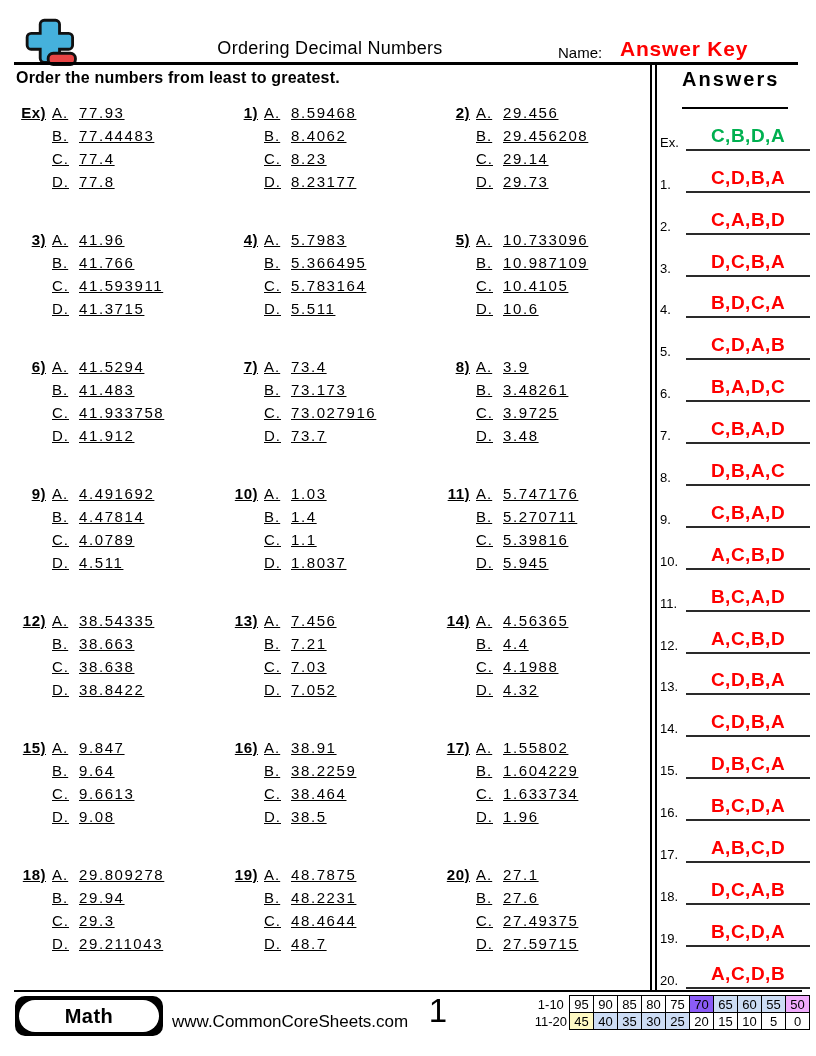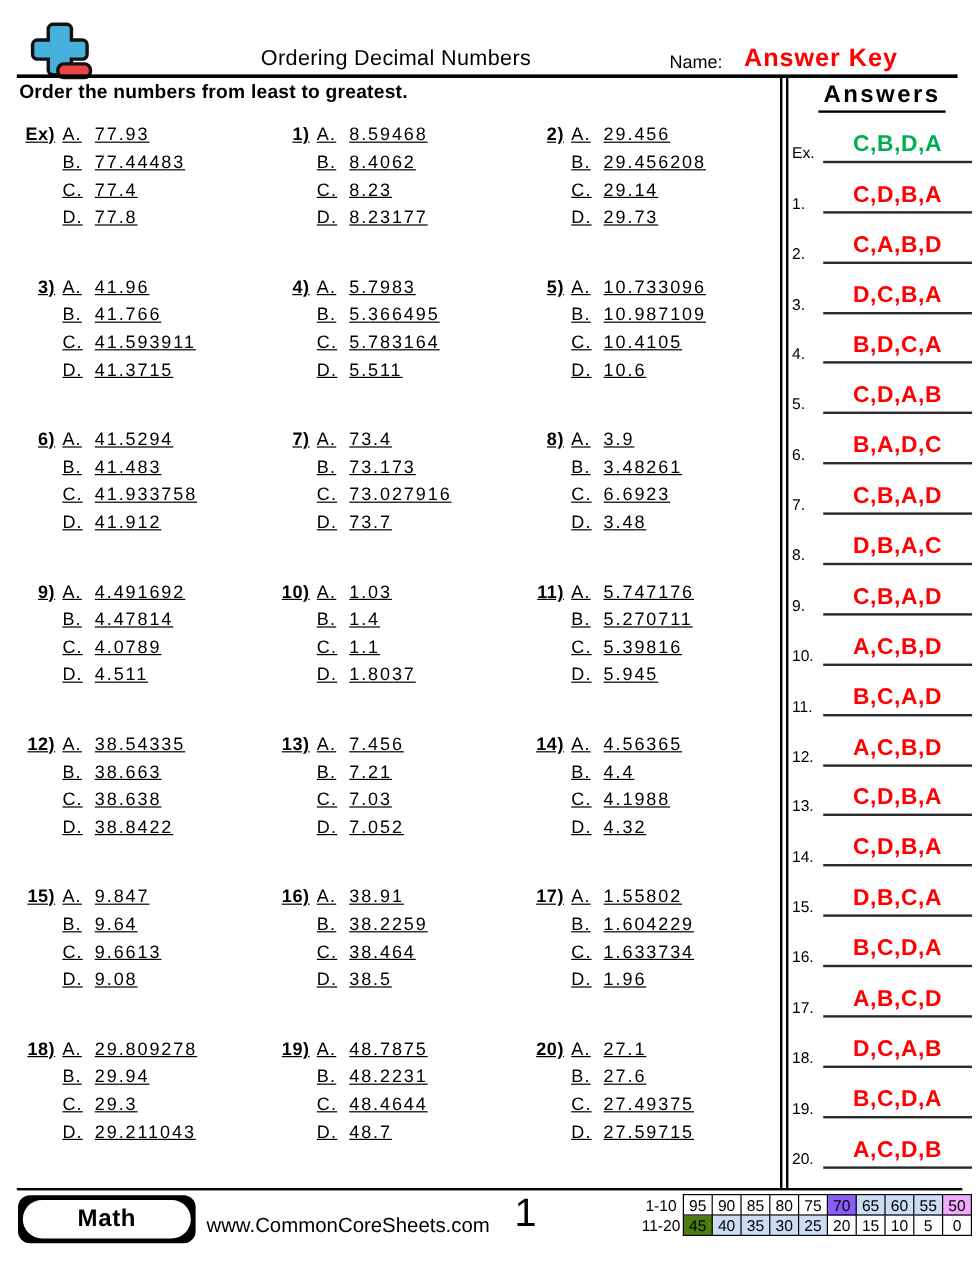--- a/index.html
+++ b/index.html
@@ -22,23 +22,23 @@
   
   .problems { position:absolute; left:16px; top:101px; width:634px;
               display:grid; grid-template-columns:212px 212px 212px; grid-auto-rows:127px;text-decoration:underline; }
   .problem { display:flex; font-size:15px; line-height:23px; }
   .p-label { flex:none; width:36px; padding-right:6px; text-align:right; font-weight:bold; letter-spacing:0.5px; }
   .p-opt { display:flex; }
   .p-letter { flex:none; width:27px; letter-spacing:1px; }
   .p-value { letter-spacing:1.6px; white-space:nowrap; }
   
   .answers-panel { position:absolute; left:660px; top:68px; width:150px; }
-  .answers-title { display:block; width:106px; margin:0 auto; text-align:center;
+  .answers-title { display:block; width:106px; margin:0 auto; 
                    font-size:20px; font-weight:bold; letter-spacing:2px;
-                   border-bottom:2.5px solid #000; padding-bottom:1px; }
+                   border-bottom:2.5px solid #000; padding-bottom:16px; }
   .ans-rows { margin-top:0; }
   .ans-row { height:41.9px; display:flex; align-items:flex-end; }
   .ans-label { flex:none; width:26px; font-size:13px; padding-bottom:1px; }
   .ans-value { flex:1; border-bottom:2px solid #2a2a2a; text-align:center;
                font-size:19px; font-weight:bold; letter-spacing:0.5px; padding-bottom:2px; }
   
   .footer-line { position:absolute; left:14px; top:990px; width:788px; height:2px; background:#000; }
   .math-badge { position:absolute; left:15px; top:996px; width:148px; height:40px;
                 background:#000; border-radius:10px; display:flex; }
   .math-pill { flex:1; margin:4px; background:#fff; border-radius:20px;
@@ -276,21 +276,21 @@
     <span class="p-value">3.9</span>
   </div>
 
   <div class="p-opt">
     <span class="p-letter">B.</span>
     <span class="p-value">3.48261</span>
   </div>
 
   <div class="p-opt">
     <span class="p-letter">C.</span>
-    <span class="p-value">6.6923</span>
+    <span class="p-value">3.9725</span>
   </div>
 
   <div class="p-opt">
     <span class="p-letter">D.</span>
     <span class="p-value">3.48</span>
   </div>
 </div>
   </div>
 
   <div class="problem">
@@ -720,21 +720,21 @@
           <td class="score-cell">80</td>
           <td class="score-cell">75</td>
           <td class="score-cell" style="background: #8b5cf6;">70</td>
           <td class="score-cell" style="background: rgb(204, 220, 244);">65</td>
           <td class="score-cell" style="background: rgb(204, 220, 244);">60</td>
           <td class="score-cell" style="background: rgb(204, 220, 244);">55</td>
           <td class="score-cell" style="background: #f0abfc;">50</td>
         </tr>
         <tr>
           <td class="score-label">11-20</td>
-          <td class="score-cell" style="background: #4d7c0f;">45</td>
+          <td class="score-cell" style="background: #fef9c3;">45</td>
           <td class="score-cell" style="background: rgb(204, 220, 244);">40</td>
           <td class="score-cell" style="background: rgb(204, 220, 244);">35</td>
           <td class="score-cell" style="background: rgb(204, 220, 244);">30</td>
           <td class="score-cell" style="background: rgb(204, 220, 244);">25</td>
           <td class="score-cell">20</td>
           <td class="score-cell">15</td>
           <td class="score-cell">10</td>
           <td class="score-cell">5</td>
           <td class="score-cell">0</td>
         </tr>

